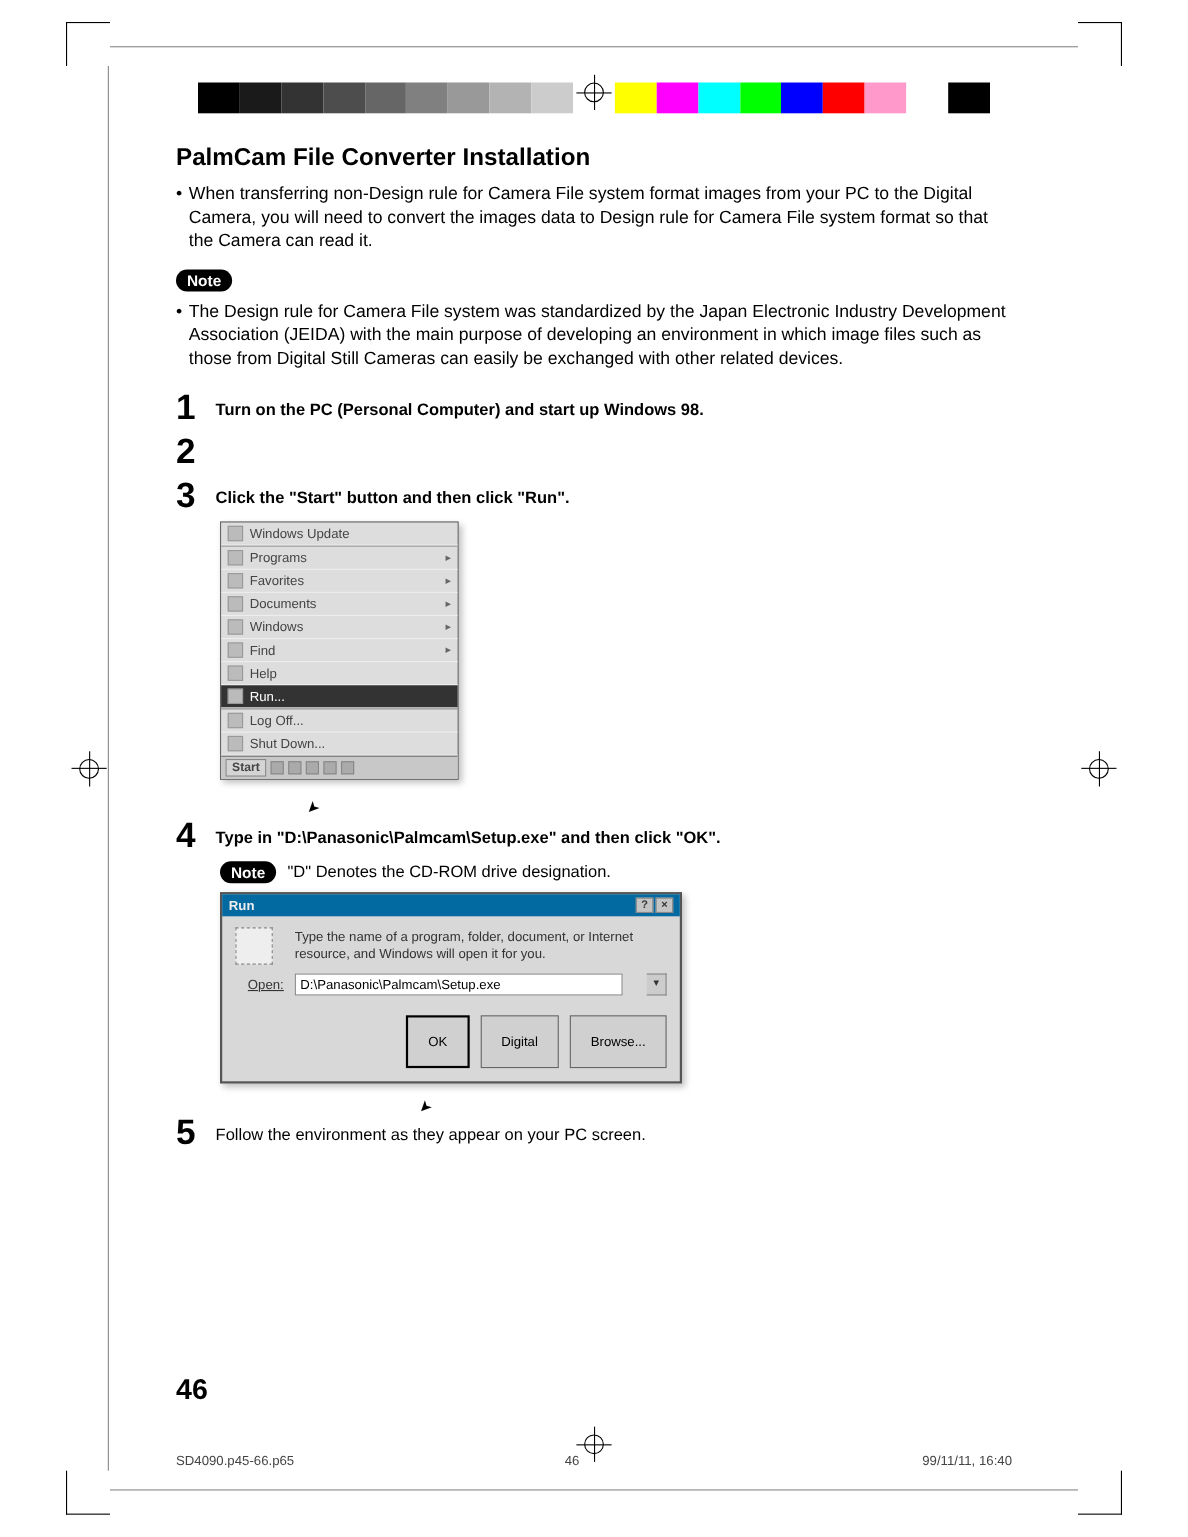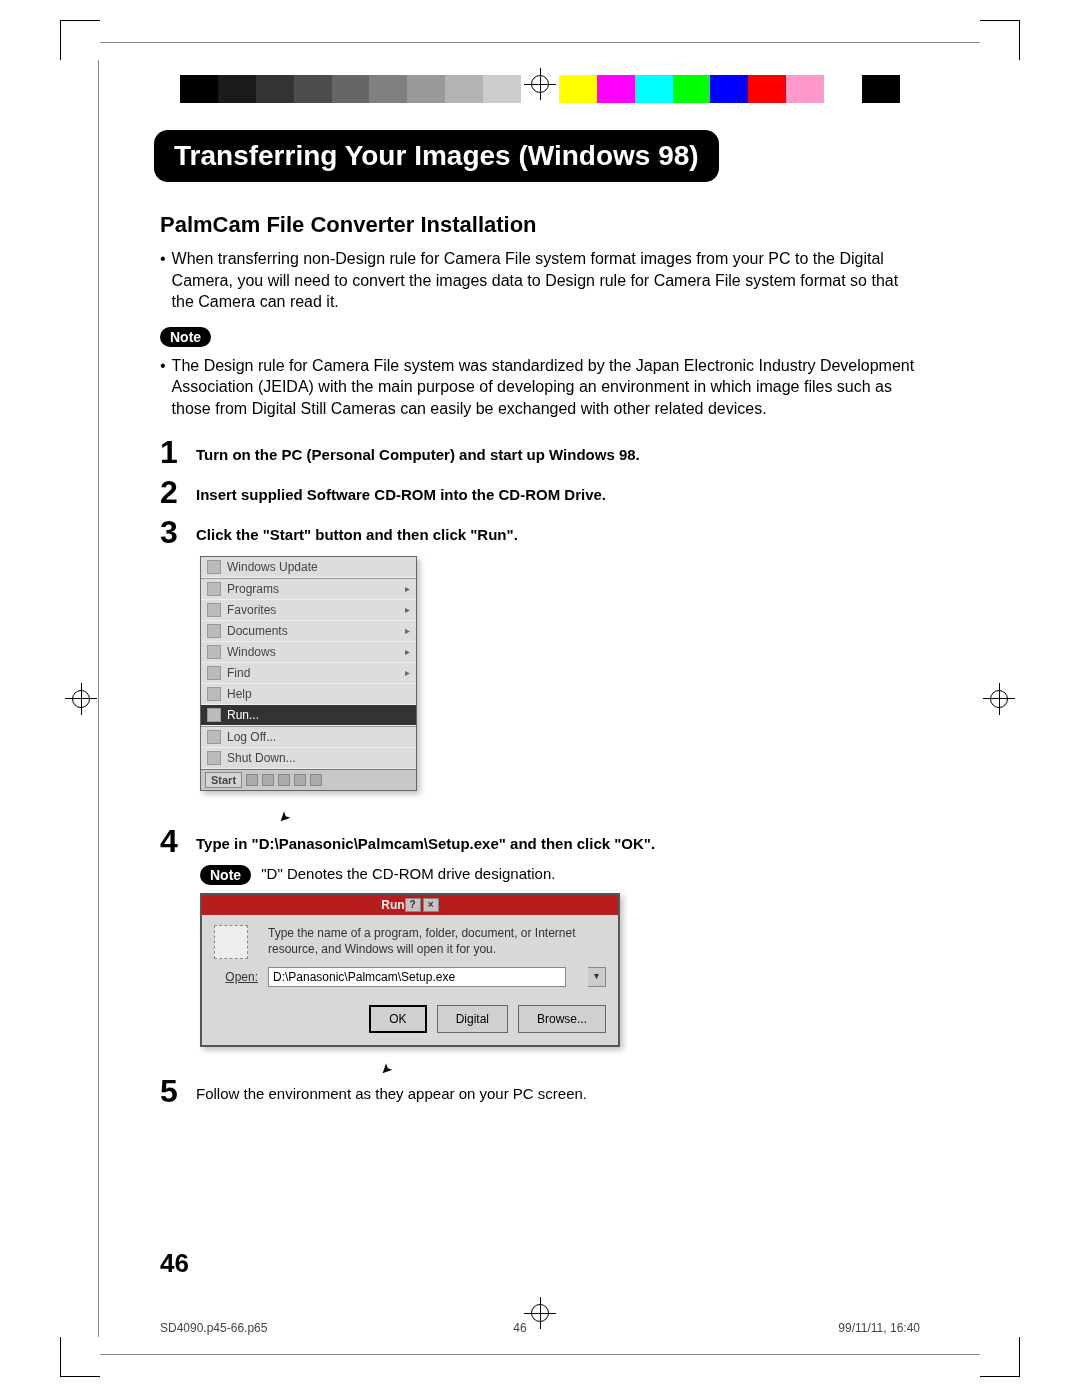--- a/index.html
+++ b/index.html
@@ -192,26 +192,26 @@
   .run-dialog {
     margin: 8px 0 8px 40px;
     width: 420px;
     border: 2px solid #555;
     background: #d8d8d8;
     font-size: 12px;
     color: #333;
     box-shadow: 3px 3px 6px rgba(0,0,0,0.25);
   }
   .rd-title {
-    background: #b91c1c;
+    background: #0369a1;
     color: #eee;
     padding: 3px 6px;
     display: flex;
     align-items: center;
-    justify-content: center;
+    justify-content: space-between;
     font-weight: bold;
   }
   .rd-title .btns { display: flex; gap: 2px; }
   .rd-title .tb { width: 16px; height: 14px; background: #c4c4c4; border: 1px solid #888; font-size:10px; text-align:center; line-height:12px; color:#333;}
   .rd-body {
     padding: 10px 12px;
     display: grid;
     grid-template-columns: 44px 1fr;
     row-gap: 8px;
     column-gap: 10px;
@@ -248,21 +248,21 @@
   }
   .rd-buttons {
     padding: 8px 12px 12px;
     display: flex;
     justify-content: flex-end;
     gap: 10px;
   }
   .rd-btn {
     border: 1px solid #666;
     background: #d0d0d0;
-    padding: 5px 18px;
+    padding: 15px 18px;
     font-size: 12px;
   }
   .rd-btn.default { border: 2px solid #000; }
 
   .page-footer {
     position: absolute;
     bottom: 118px;
     left: 160px;
     width: 760px;
     display: flex;
@@ -340,21 +340,20 @@
   </div>
 <div class="reg-mark reg-right">
     <span class="circ"></span>
   </div>
 <div class="reg-mark reg-bottom">
     <span class="circ"></span>
   </div>
 
 <div class="page">
 
-  <div class="title-bar">Transferring Your Images (Windows 98)</div>
 
   <h2>PalmCam File Converter Installation</h2>
 
   <div class="bullet-block">
     <span class="dot">•</span>
     <span>When transferring non-Design rule for Camera File system format images from your PC to the Digital Camera, you will need to convert the images data to Design rule for Camera File system format so that the Camera can read it.</span>
   </div>
 
   <div>
     <span class="note-pill">Note</span>
@@ -368,21 +367,20 @@
   
   <div class="steps">
 
     <div class="step">
       <div class="step-num">1</div>
       <div class="step-body bold">Turn on the PC (Personal Computer) and start up Windows 98.</div>
     </div>
 
     <div class="step">
       <div class="step-num">2</div>
-      <div class="step-body bold">Insert supplied Software CD-ROM into the CD-ROM Drive.</div>
     </div>
 
     <div class="step">
       <div class="step-num">3</div>
       <div class="step-body bold">Click the "Start" button and then click "Run".</div>
     </div>
 
     <div class="start-menu" id="startmenu">
 
     <div class="sm-item">

